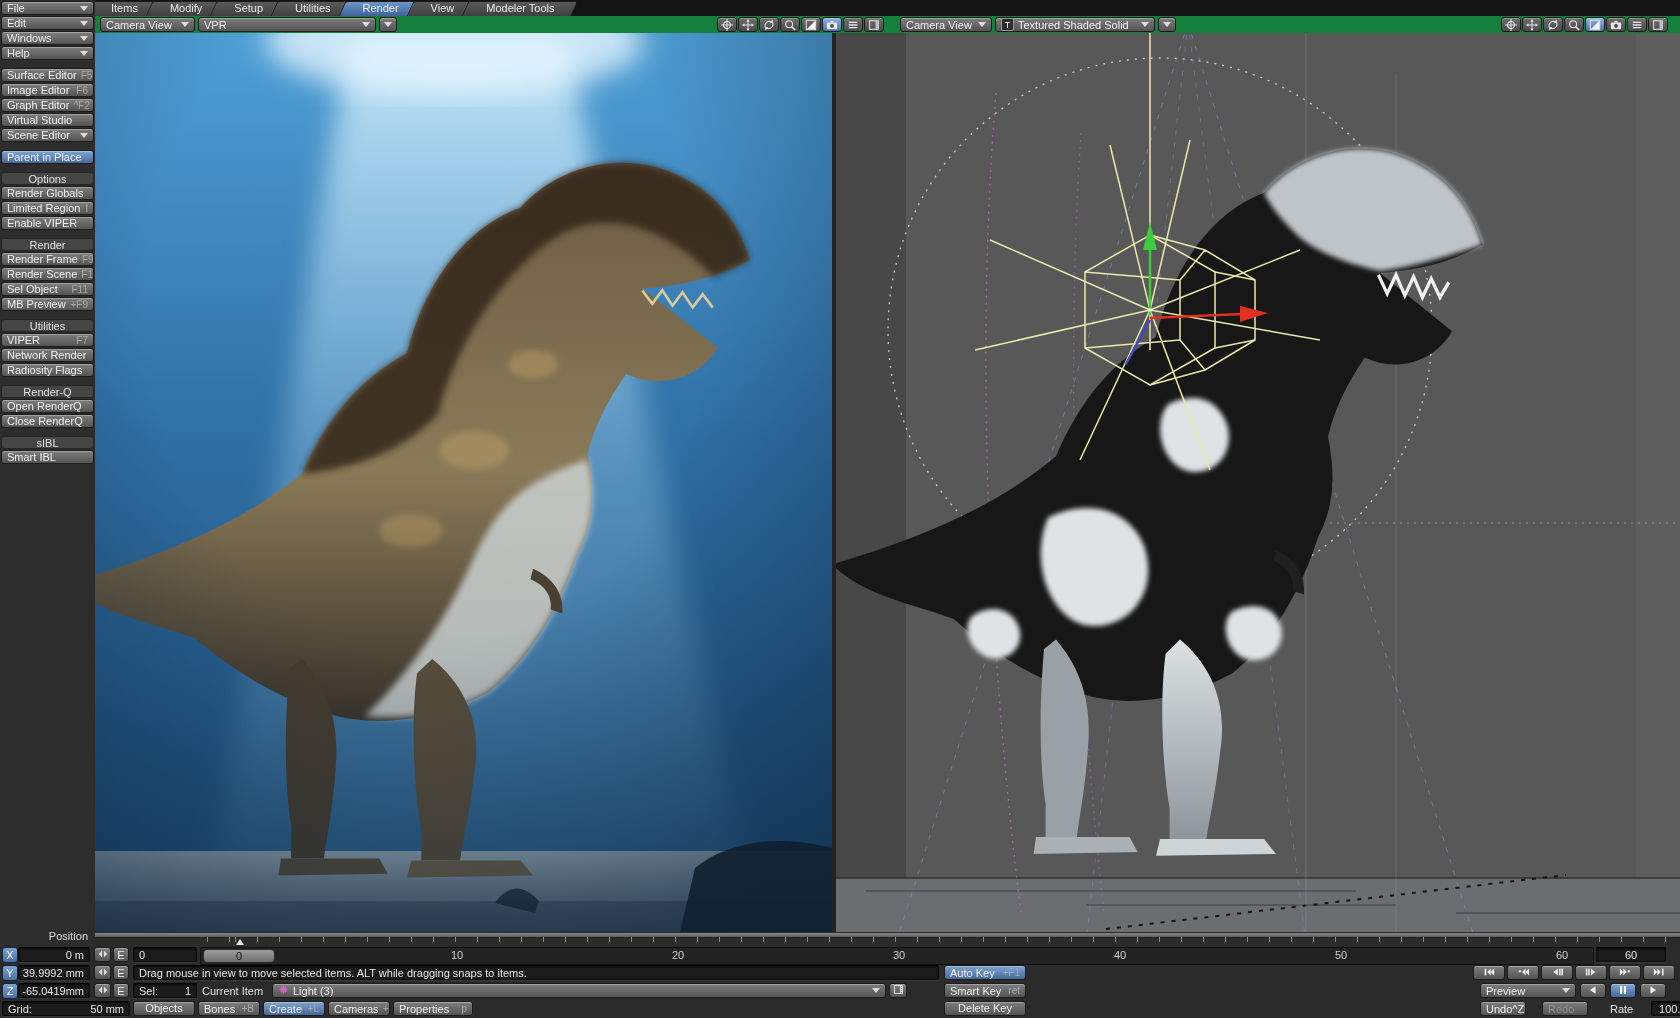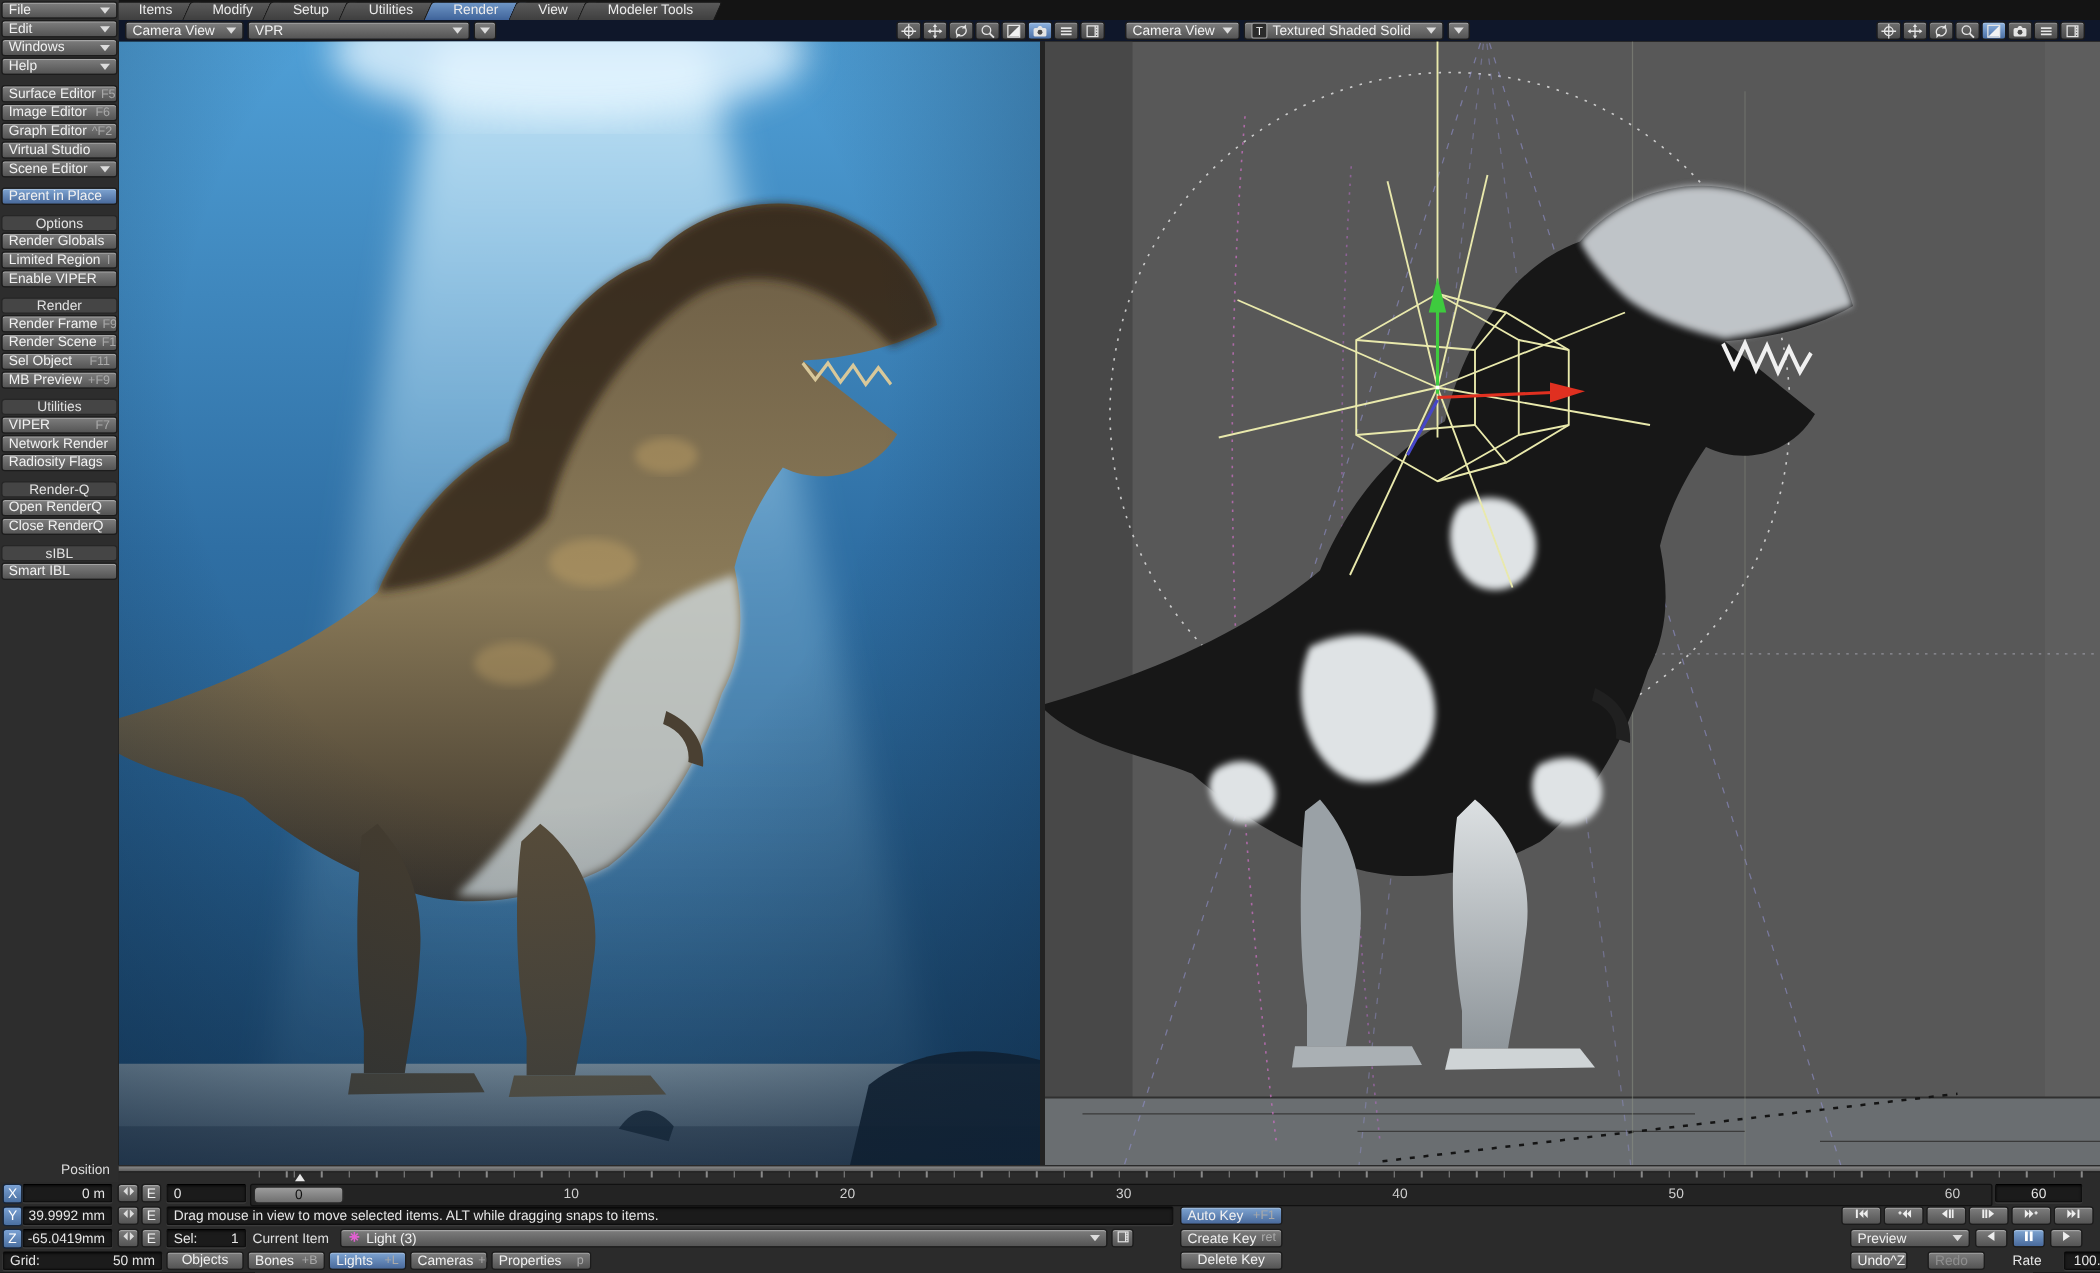--- a/index.html
+++ b/index.html
@@ -32,21 +32,21 @@
   .tab .bg{position:absolute;inset:1px -5px 0 -5px;background:linear-gradient(#5a5a5a,#3f3f3f);
     transform:skewX(-24deg);border:1px solid #1a1a1a;border-bottom:none;border-radius:3px 3px 0 0;z-index:0;}
   .tab.active .bg{background:linear-gradient(#6f97c6,#3f639a);}
   .tab span{position:relative;z-index:1;}
   
   #sidebar{position:absolute;left:0;top:0;width:95px;bottom:72px;background:#2d2d2d;padding:1px 1px 18px 1px;box-sizing:border-box;}
   #sidebar .btn{margin-bottom:1px;}
   .sgap{height:7px;}
   #position-label{position:absolute;left:0;width:88px;bottom:4px;text-align:right;color:#dcdcdc;}
   
-  #vphead{position:absolute;left:95px;top:16px;right:0;height:17px;background:#0f172a;border-bottom:1px solid #222;}
+  #vphead{position:absolute;left:95px;top:16px;right:0;height:17px;background:#15803d;border-bottom:1px solid #222;}
   #vphead .btn{height:15px;}
   
   .vp{position:absolute;top:33px;height:899px;overflow:hidden;background:#000;}
   #vp-left{left:95px;width:737px;}
   #vp-right{left:836px;width:844px;}
   #vp-sep{position:absolute;left:832px;top:33px;width:4px;height:899px;background:#232323;}
   #vp-bottomline{position:absolute;left:95px;top:932px;right:0;height:4px;background:linear-gradient(#8a8a8a,#5c5c5c);border-top:1px solid #2a2a2a;border-bottom:1px solid #222;}
   .vp svg.scene{position:absolute;inset:0;width:100%;height:100%;}
   
   #ruler{position:absolute;left:200px;top:937px;right:0;height:9px;
@@ -597,21 +597,21 @@
       <span id="panel-icon-slot"><svg viewBox="0 0 14 14" xmlns="http://www.w3.org/2000/svg" width="11" height="11">
             <rect x="2" y="2" width="10" height="10" stroke="#e4e4e4" fill="none" stroke-width="1.2"></rect>
             <path d="M9.5 2v10" stroke="#e4e4e4" fill="none" stroke-width="1.2"></path>
             <circle cx="11" cy="4.5" r=".9" fill="#e4e4e4"></circle>
             <circle cx="11" cy="7" r=".9" fill="#e4e4e4"></circle>
             <circle cx="11" cy="9.5" r=".9" fill="#e4e4e4"></circle>
           </svg></span>
     </div>
     <div id="createkey-slot" class="abs" style="left:944px;top:0;">
         <div class="btn" style="width: 82px; height: 15px;">
-          <span>Create Key</span>
+          <span>Smart Key</span>
           <span class="sc">ret</span>
         </div>
       </div>
     <div class="btn abs" style="left:1480px;width:96px;height:15px;gap:12px;">
       <span>Preview</span>
       <span class="chev" style="margin-left:auto"></span>
     </div>
     <div id="transport-row" class="abs" style="left:1580px;top:0;display:flex;gap:4px;">
         <div class="pbtn" style="width: 26px;">
           <span><svg viewBox="0 0 14 14" xmlns="http://www.w3.org/2000/svg">
@@ -640,21 +640,21 @@
     <div id="itembtn-row" class="abs" style="left:133px;top:0;display:flex;gap:3px;">
         <div class="btn" style="height: 15px; width: 62px; flex-direction: column;">
           <span>Objects</span>
           <span class="sc">+O</span>
         </div>
         <div class="btn" style="height: 15px; width: 62px;">
           <span>Bones</span>
           <span class="sc">+B</span>
         </div>
         <div class="btn blue" style="height: 15px; width: 62px;">
-          <span>Lights</span>
+          <span>Create</span>
           <span class="sc">+L</span>
         </div>
         <div class="btn" style="height: 15px; width: 62px;">
           <span>Cameras</span>
           <span class="sc">+C</span>
         </div>
         <div class="btn" style="height: 15px; width: 80px;">
           <span>Properties</span>
           <span class="sc">p</span>
         </div>

